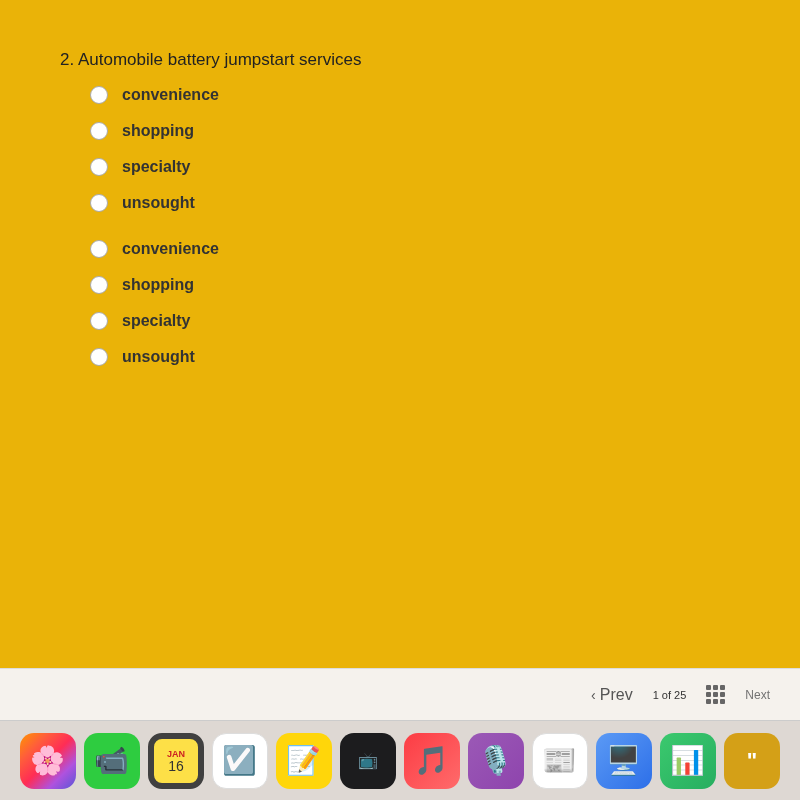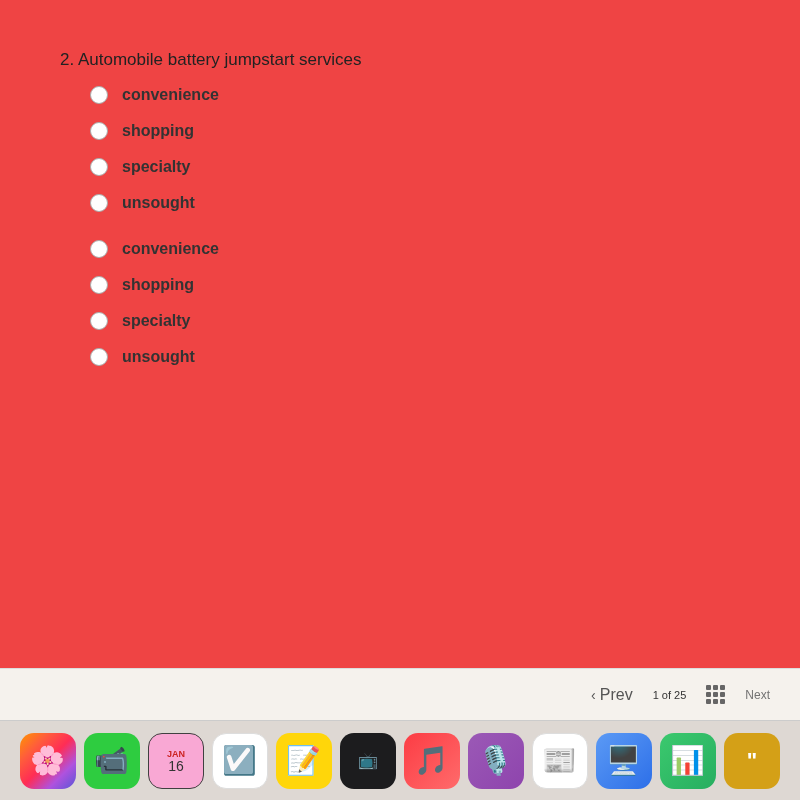--- a/index.html
+++ b/index.html
@@ -12,21 +12,21 @@
       position: relative;
     }
 
     
     .main-content {
       position: absolute;
       top: 0;
       left: 0;
       right: 0;
       bottom: 80px;
-      background: #ef4444;
+      background: #eab308;
       padding: 20px 44px 20px 60px;
       overflow: hidden;
     }
 
     
     .timer-badge {
       position: absolute;
       left: 0;
       top: 65px;
       background: #fff;
@@ -189,21 +189,21 @@
       display: flex;
       align-items: center;
       justify-content: center;
       font-size: 28px;
       cursor: pointer;
       flex-shrink: 0;
     }
 
     .dock-icon.photos { background: linear-gradient(135deg, #ff9500, #ff5e3a, #ff2d55, #af52de, #5856d6); }
     .dock-icon.facetime { background: #2ecc40; }
-    .dock-icon.calendar { background: #f9a8d4; border: 1px solid #404040; }
+    .dock-icon.calendar { background: #fde047; border: 6px solid #404040; }
     .dock-icon.reminders { background: #fff; border: 1px solid #ddd; }
     .dock-icon.notes { background: #ffd60a; }
     .dock-icon.appletv { background: #1c1c1e; }
     .dock-icon.music { background: linear-gradient(135deg, #fc3c44, #ff6b6b); }
     .dock-icon.podcasts { background: linear-gradient(135deg, #9b59b6, #8e44ad); }
     .dock-icon.news { background: #fff; border: 1px solid #ddd; }
     .dock-icon.keynote { background: linear-gradient(135deg, #5b9af5, #2d6fe8); }
     .dock-icon.numbers { background: linear-gradient(135deg, #3bc96e, #27ae60); }
     .dock-icon.quotes { background: #d4a017; }
 

